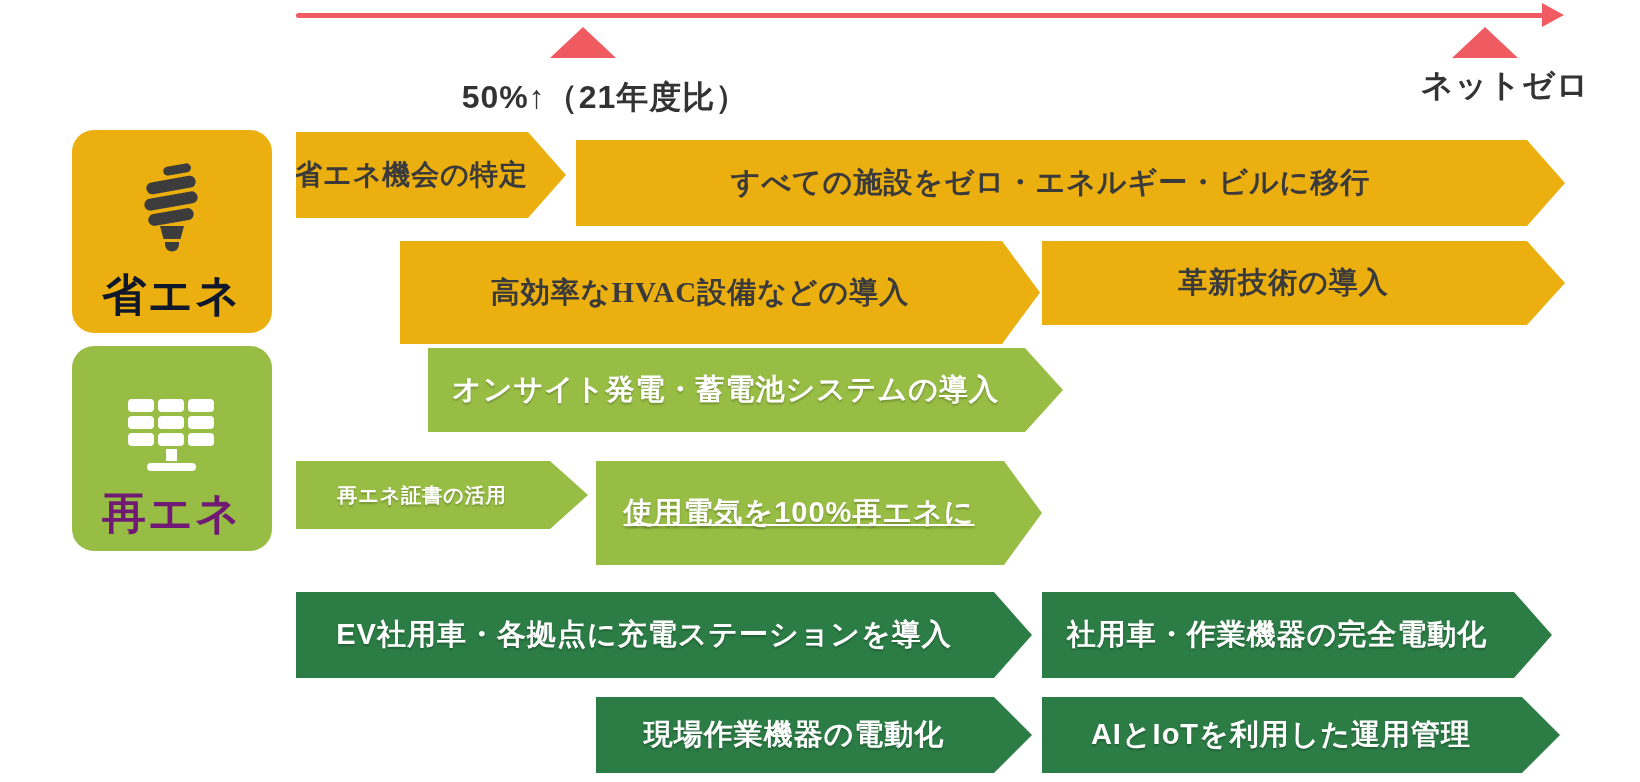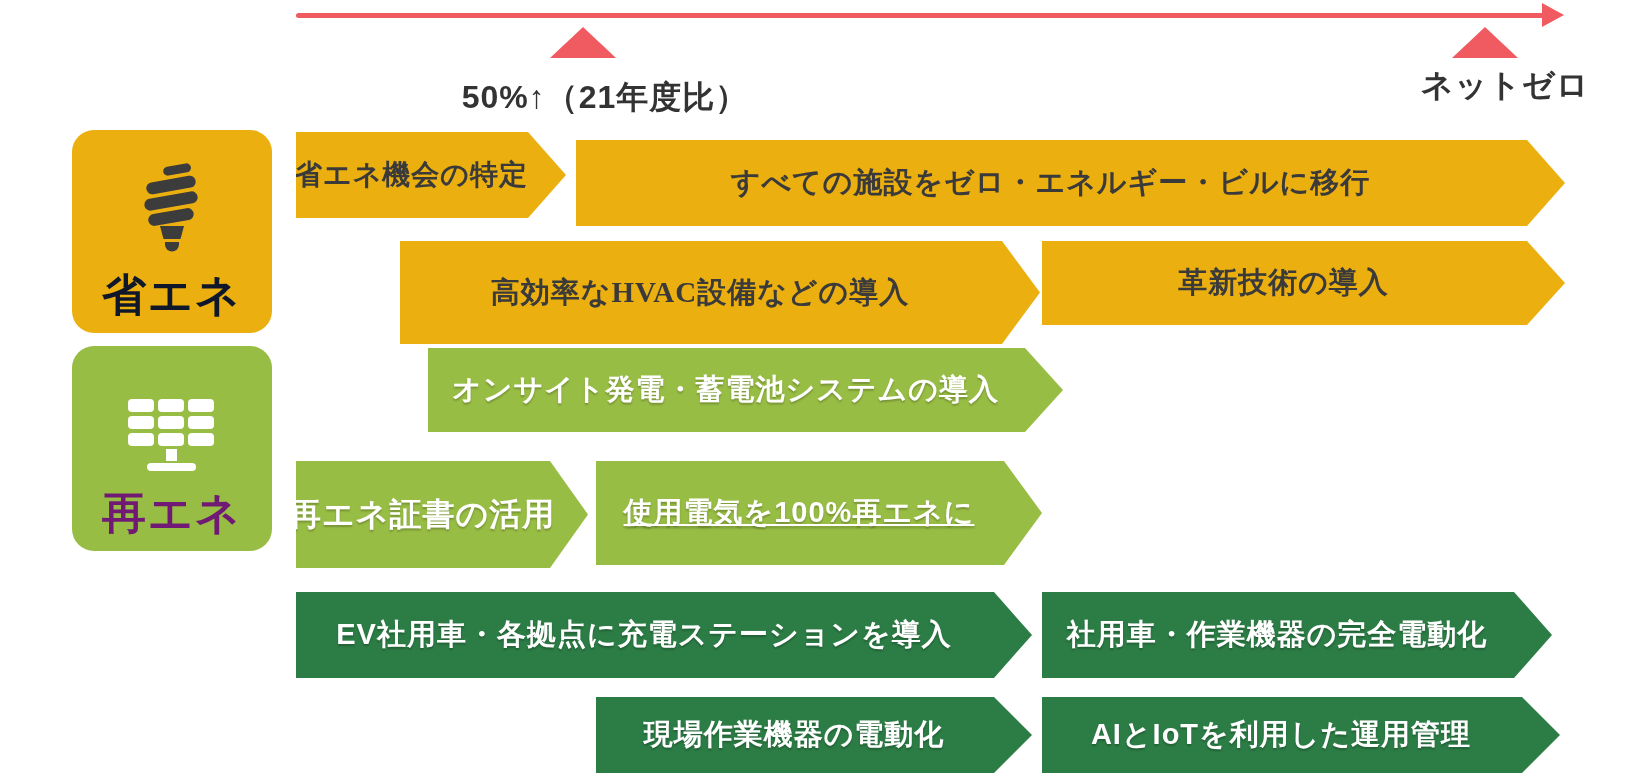--- a/index.html
+++ b/index.html
@@ -103,21 +103,21 @@
   <div class="bar gold" style="left:400px;top:241px;width:640px;height:103px;font-family:Liberation Serif, serif;">
     <span>高効率なHVAC設備などの導入</span>
   </div>
   <div class="bar gold" style="left:1042px;top:241px;width:523px;height:84px;">
     <span>革新技術の導入</span>
   </div>
 
   <div class="bar lgreen" style="left:400px;top:348px;width:635px;height:84px;margin-left:28px;">
     <span>オンサイト発電・蓄電池システムの導入</span>
   </div>
-  <div class="bar lgreen" style="left:296px;top:461px;width:292px;height:107px;font-size:32px;">
+  <div class="bar lgreen" style="left:296px;top:461px;width:292px;height:68px;font-size:20px;">
     <span>再エネ証書の活用</span>
   </div>
   <div class="bar lgreen" style="left:596px;top:461px;width:446px;height:104px;text-decoration:underline;">
     <span>使用電気を100%再エネに</span>
   </div>
 
   <div class="bar dgreen" style="left:296px;top:592px;width:736px;height:86px;">
     <span>EV社用車・各拠点に充電ステーションを導入</span>
   </div>
   <div class="bar dgreen" style="left:596px;top:697px;width:436px;height:76px;">

